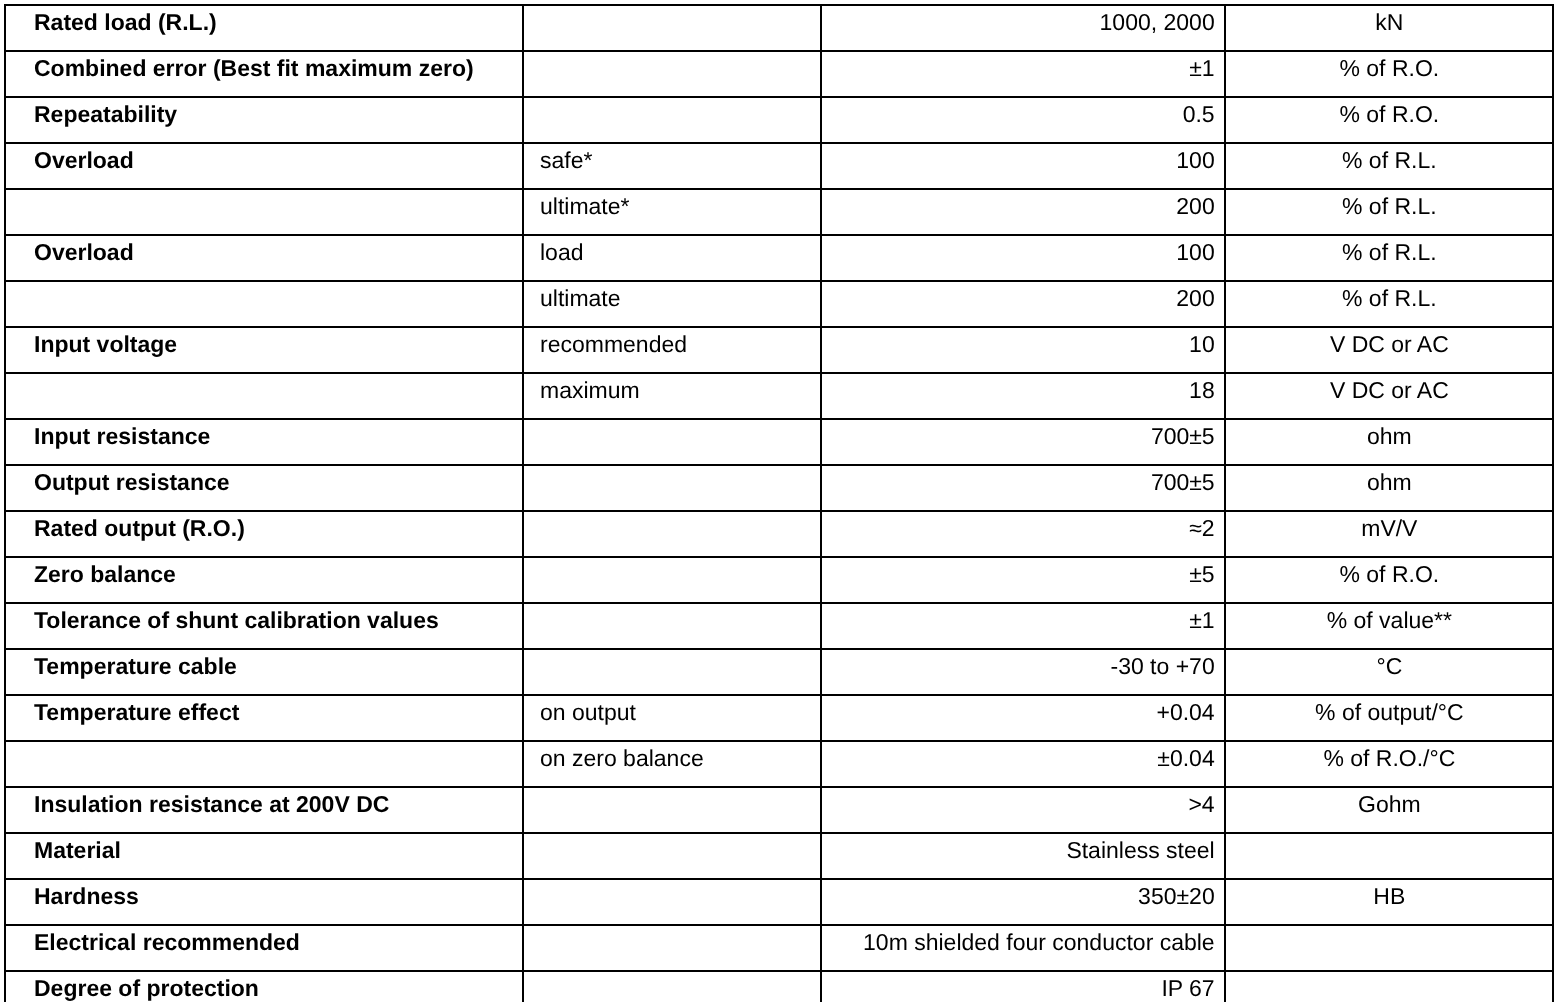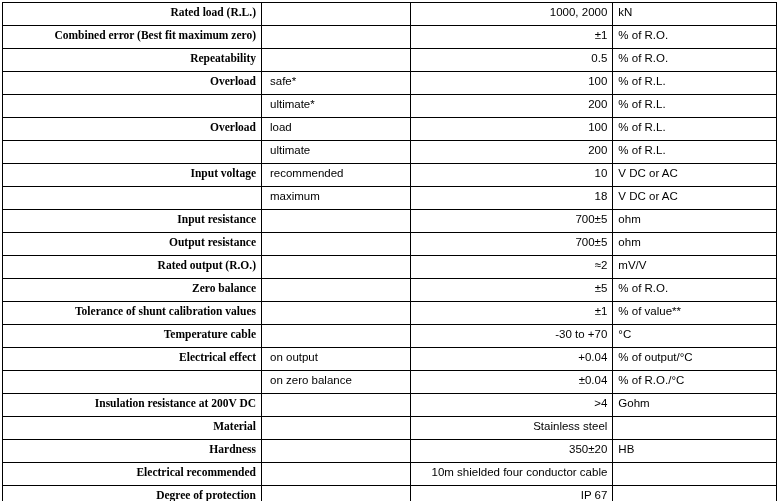--- a/index.html
+++ b/index.html
@@ -28,35 +28,34 @@
     vertical-align: top;
     height: 16px;
   }
   .col-param { width: 258px; }
   .col-qual  { width: 148px; }
   .col-val   { width: 202px; }
   .col-unit  { width: 163px; }
 
   td.param {
     font-weight: bold;
-    text-align: right;
-    padding-left: 4px;
-    font-family: Liberation Serif, serif;
+    text-align: left;
+    padding-left: 14px;
   }
   td.qual {
     font-weight: normal;
     text-align: left;
     padding-left: 8px;
   }
   td.val {
     text-align: right;
     font-weight: normal;
   }
   td.unit {
-    text-align: left;
+    text-align: center;
     font-weight: normal;
   }
   .blank { }
 </style>
 </head>
 <body>
 
 <table class="spec-table">
   <colgroup>
     <col class="col-param">
@@ -165,21 +164,21 @@
     </tr>
 
     <tr>
       <td class="param">Temperature cable</td>
       <td class="qual"></td>
       <td class="val">-30 to +70</td>
       <td class="unit">°C</td>
     </tr>
 
     <tr>
-      <td class="param">Electrical effect</td>
+      <td class="param">Temperature effect</td>
       <td class="qual">on output</td>
       <td class="val">+0.04</td>
       <td class="unit">% of output/°C</td>
     </tr>
 
     <tr>
       <td class="param blank"></td>
       <td class="qual">on zero balance</td>
       <td class="val">±0.04</td>
       <td class="unit">% of R.O./°C</td>

